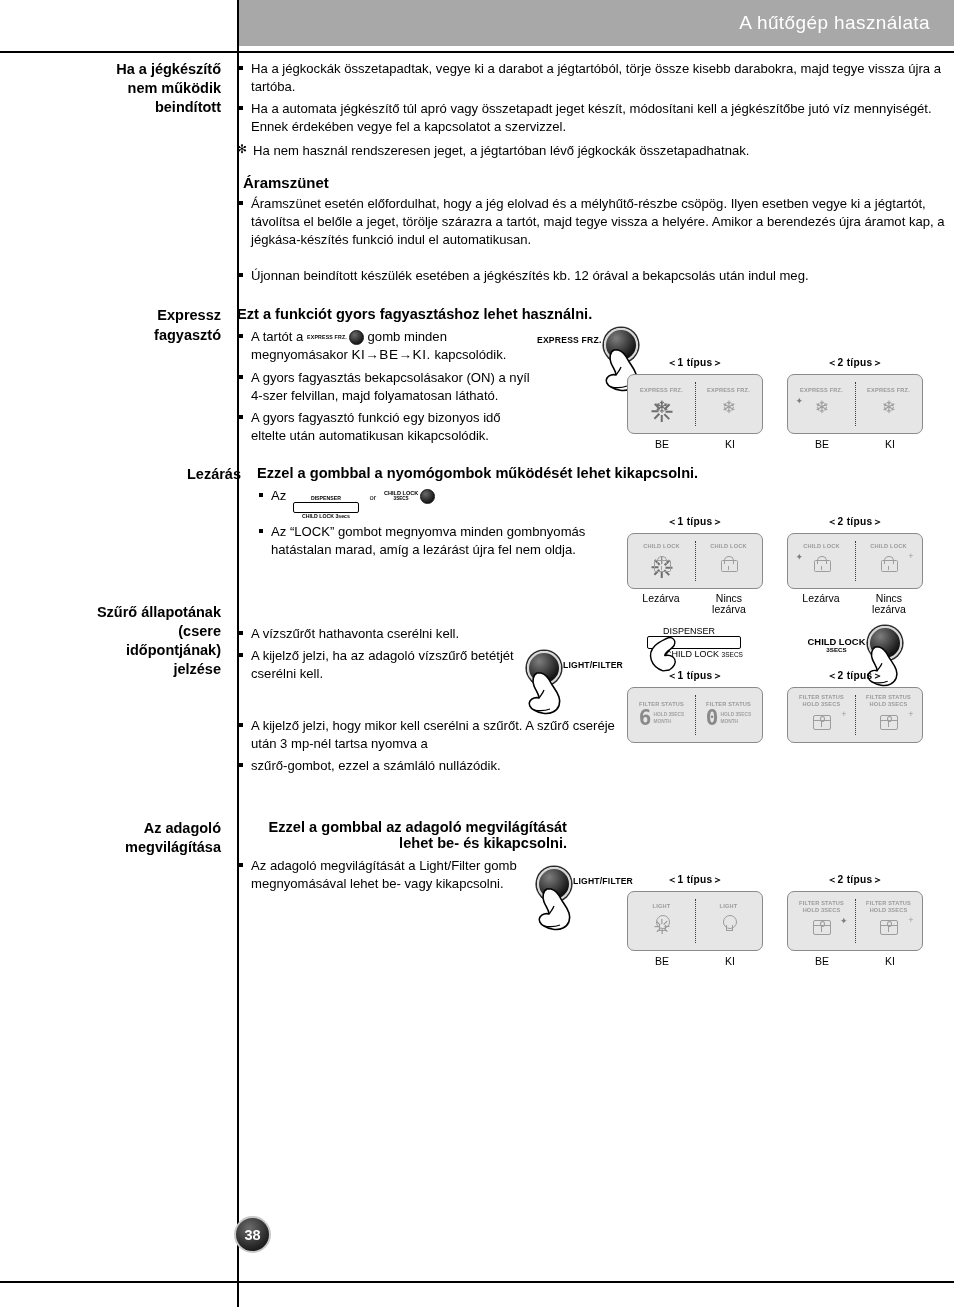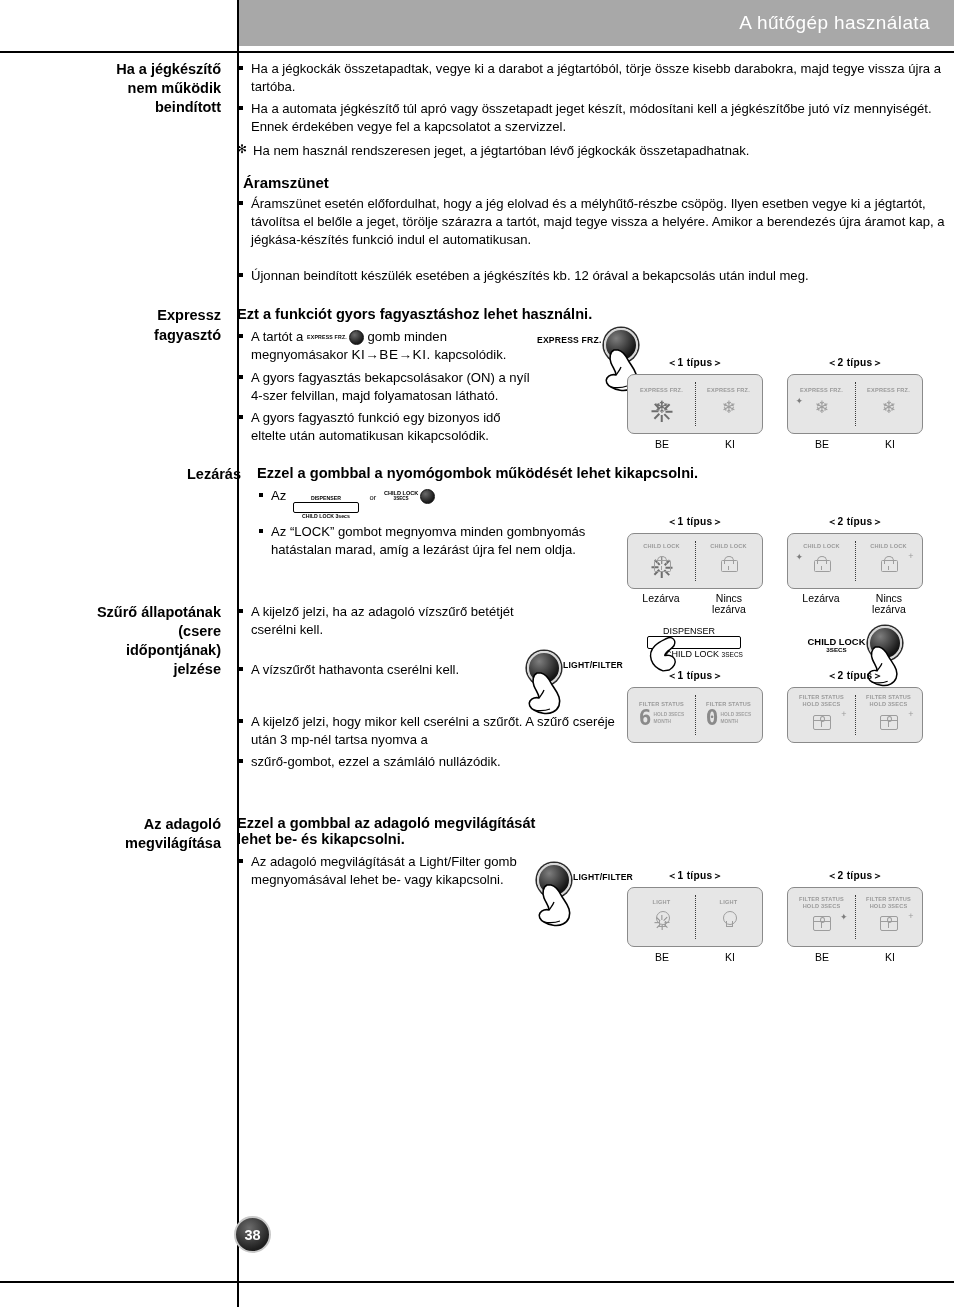--- a/index.html
+++ b/index.html
@@ -451,22 +451,22 @@
 
     <div style="height:40px"></div>
 
     <div class="row">
       <div class="col-left" style="white-space:pre-line;">Szűrő állapotának
 (csere
 időpontjának)
 jelzése</div>
       <div class="col-right">
         <ul class="bul narrow" style="max-width:300px;">
+          <li style="margin-top:22px;">A vízszűrőt hathavonta cserélni kell.</li>
           <li>A kijelző jelzi, ha az adagoló vízszűrő betétjét cserélni kell.</li>
-          <li style="margin-top:22px;">A vízszűrőt hathavonta cserélni kell.</li>
         </ul>
         <div style="height:30px"></div>
         <ul class="bul" style="max-width:380px;">
           <li>A kijelző jelzi, hogy mikor kell cserélni a szűrőt. A szűrő cseréje után 3 mp-nél tartsa nyomva a</li>
           <li>szűrő-gombot, ezzel a számláló nullázódik.</li>
         </ul>
 
         <div class="press-filter">
           <div style="position:relative;">
             <span class="bigknob"></span>
@@ -548,21 +548,21 @@
         </div>
       </div>
     </div>
 
     <div style="height:40px"></div>
 
     <div class="row">
       <div class="col-left" style="white-space:pre-line;">Az adagoló
 megvilágítása</div>
       <div class="col-right">
-        <div class="lead" style="max-width:330px;">Ezzel a gombbal az adagoló megvilágítását lehet be- és kikapcsolni.</div>
+        <div class="lead" style="max-width:330px;text-align:right;">Ezzel a gombbal az adagoló megvilágítását lehet be- és kikapcsolni.</div>
         <ul class="bul" style="max-width:290px;">
           <li>Az adagoló megvilágítását a Light/Filter gomb megnyomásával lehet be- vagy kikapcsolni.</li>
         </ul>
 
         <div class="press-light">
           <div style="position:relative;">
             <span class="bigknob"></span>
             <div class="hand" style="position:absolute;left:-4px;top:20px;">
               <svg viewBox="0 0 40 46" width="40" height="46">
                 <path d="M14 2 C10 4 9 10 11 15 C13 20 16 23 16 27 C13 26 9 27 7 30 C5 33 7 37 11 39 C16 42 24 44 30 41 C36 38 38 32 36 26 C34 20 30 16 28 12 C26 8 22 3 18 2 Z" fill="#fff" stroke="#000" stroke-width="1.6" stroke-linejoin="round"></path>

